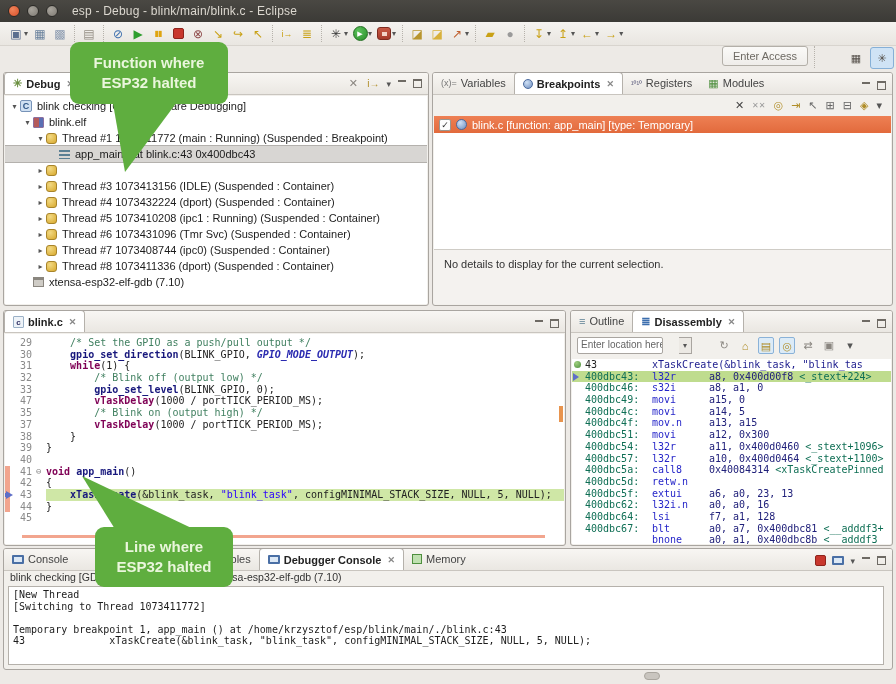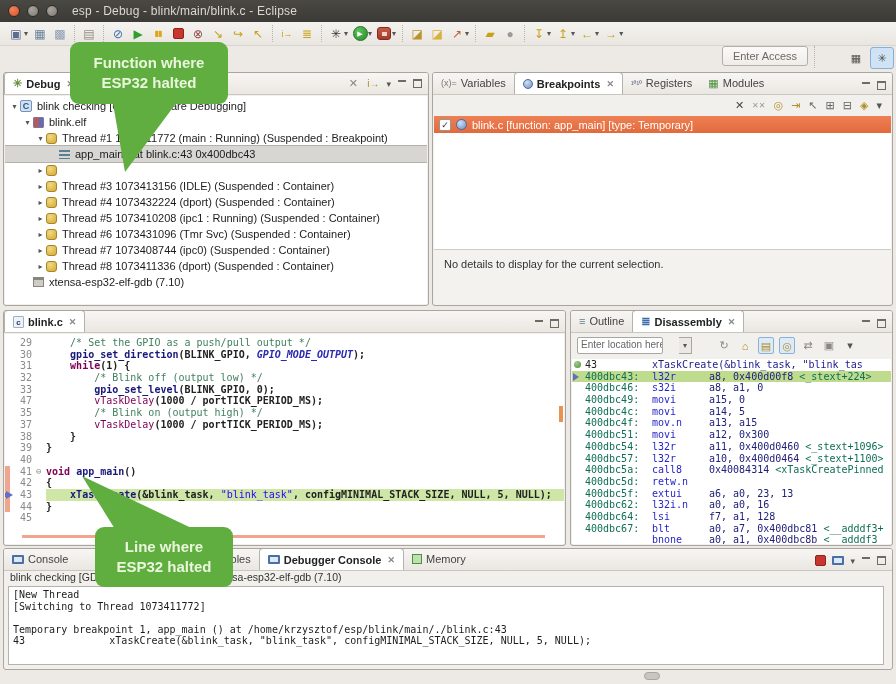--- a/index.html
+++ b/index.html
@@ -98,22 +98,22 @@
   .eline { display:flex; height:11.7px; line-height:11.7px; white-space:pre; position:relative; }
   .ed-diff { flex:0 0 5px; }
   .eline.diff .ed-diff { background:#f2a58e; }
   .ed-num { flex:0 0 26px; text-align:right; padding-right:4px; color:#8a8a8a; }
   .ed-fold { flex:0 0 10px; color:#888; font-size:9px; }
   .ed-code { flex:1 1 auto; }
   .eline.current .ed-code { background:#cfe7a6; }
   .ptr { position:absolute; left:1px; top:2px; width:0; height:0;
     border-left:7px solid #5f6fc8; border-top:4px solid transparent; border-bottom:4px solid transparent; }
   .ptr:before { content:""; position:absolute; left:-10px; top:-2px; width:4px; height:4px; background:#5f6fc8; }
-  .sp { color:#222;font-weight:bold; } .sc { color:#3f7f5f; } .sk { color:#7f0055; font-weight:bold; }
-  .sf { color:#17177c; font-weight:bold; } .sm { color:#7f0055; font-weight:normal; }
+  .sp { color:#222; } .sc { color:#3f7f5f; } .sk { color:#7f0055; font-weight:bold; }
+  .sf { color:#17177c; font-weight:bold; } .sm { color:#7f0055; font-weight:bold; }
   .ss { color:#2a00ff; } .se { color:#2a2ab0; font-style:italic; font-weight:bold; }
   .ed-bottombar { position:absolute; left:18px; right:20px; bottom:7px; height:3px; background:#f2a58e; }
   .ed-ruler-mark { position:absolute; right:2px; top:95px; width:4px; height:16px; background:#e8944e; }
 
   
   .dis-toolbar { height:25px; display:flex; align-items:center; gap:16px; padding:0 6px; background:#f2f0ec; }
   .locbox { width:86px; height:17px; border:1px solid #a9a5a0; border-radius:2px; background:#fff;
     color:#666; font-size:10px; padding:1px 3px; overflow:hidden; white-space:nowrap; }
   .locdrop { width:13px; height:17px; border:1px solid #a9a5a0; border-left:none; background:#ece9e4;
     font-size:8px; color:#555; display:flex; align-items:center; justify-content:center; }

